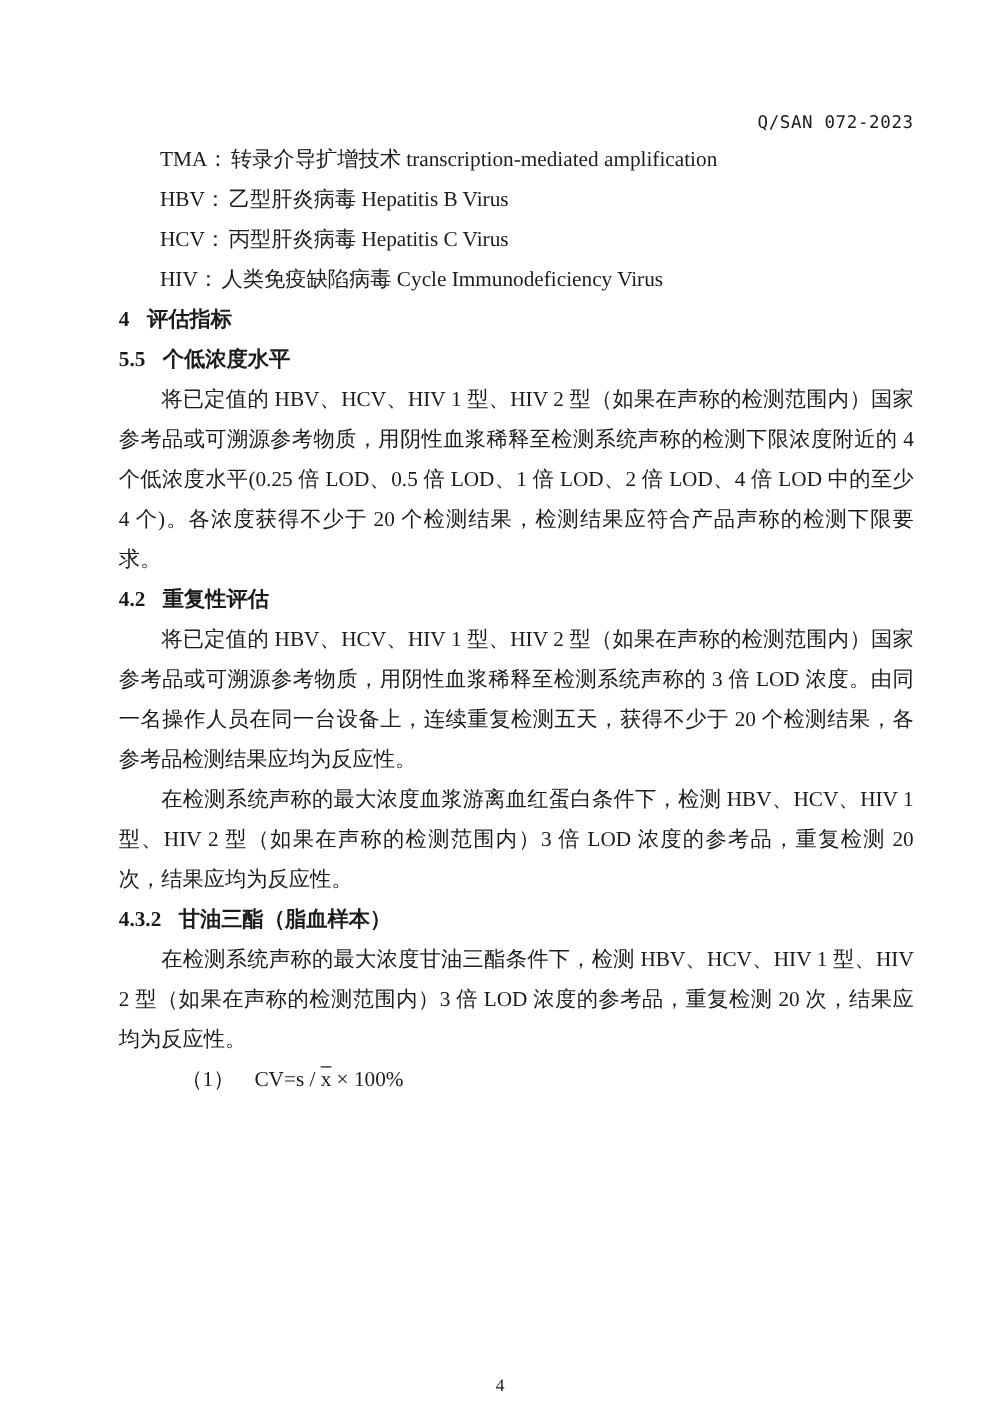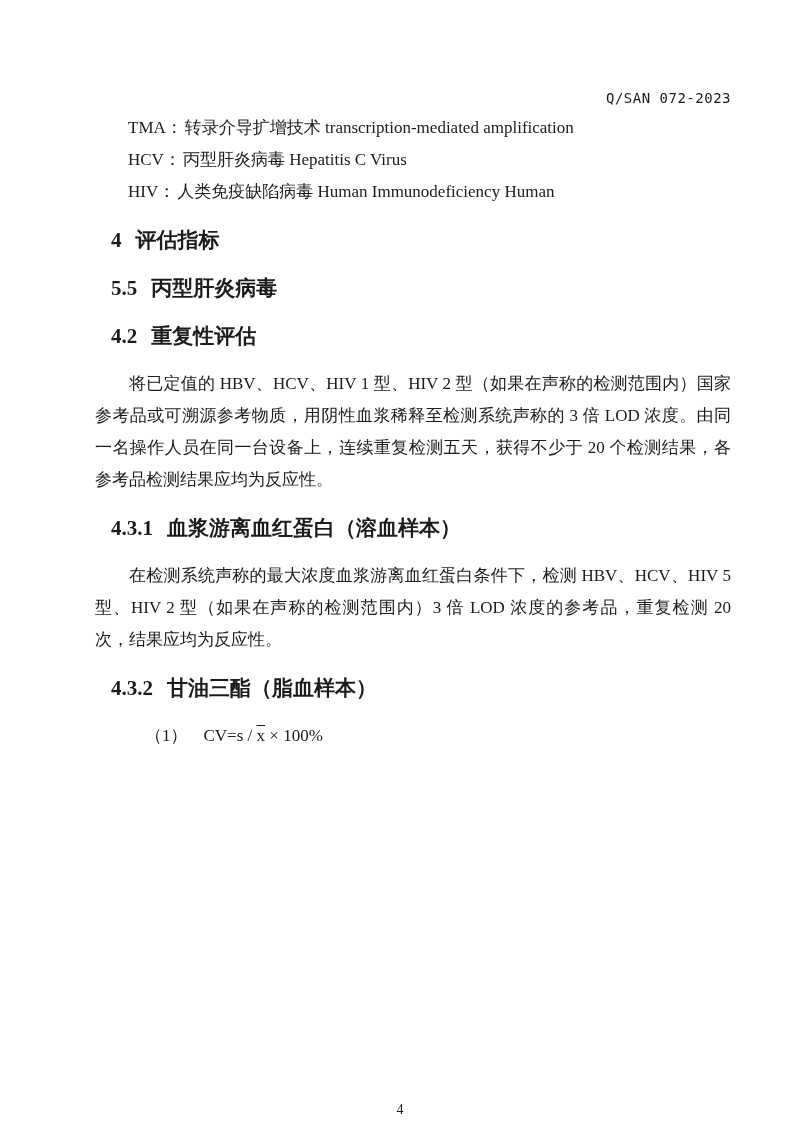--- a/index.html
+++ b/index.html
@@ -34,22 +34,22 @@
     line-height: 32px;
   }
   .abbr-list p {
     margin: 0;
     padding-left: 33px;
   }
   .abbr-term {
     margin-right: 2px;
   }
   .heading {
-    margin: 16px;
-    font-size: 21px;
+    margin: 0;
+    font-size: 17px;
     line-height: 32px;
     font-weight: bold;
     font-family: "Liberation Sans", "DejaVu Sans", sans-serif;
   }
   .heading .num {
     display: inline-block;
     margin-right: 14px;
     font-family: "Liberation Serif", "DejaVu Serif", serif;
   }
   .para {
@@ -81,40 +81,42 @@
 <body>
 
 <div class="page">
 
   <div class="doc-number">Q/SAN 072-2023</div>
 
   <div class="content">
 
     <div class="abbr-list">
       <p><span class="abbr-term">TMA：</span><span>转录介导扩增技术 transcription-mediated amplification</span></p>
+      <p><span class="abbr-term">HBV：</span><span>乙型肝炎病毒 Hepatitis B Virus</span></p>
       <p><span class="abbr-term">HCV：</span><span>丙型肝炎病毒 Hepatitis C Virus</span></p>
-      <p><span class="abbr-term">HIV：</span><span>人类免疫缺陷病毒 Human Immunodeficiency Human</span></p>
+      <p><span class="abbr-term">HIV：</span><span>人类免疫缺陷病毒 Cycle Immunodeficiency Virus</span></p>
     </div>
 
     <h2 class="heading"><span class="num">4</span><span>评估指标</span></h2>
 
-    <h3 class="heading"><span class="num">5.5</span><span>丙型肝炎病毒</span></h3>
+    <h3 class="heading"><span class="num">5.5</span><span>个低浓度水平</span></h3>
 
+    <p class="para">将已定值的 HBV、HCV、HIV 1 型、HIV 2 型（如果在声称的检测范围内）国家参考品或可溯源参考物质，用阴性血浆稀释至检测系统声称的检测下限浓度附近的 4 个低浓度水平(0.25 倍 LOD、0.5 倍 LOD、1 倍 LOD、2 倍 LOD、4 倍 LOD 中的至少 4 个)。各浓度获得不少于 20 个检测结果，检测结果应符合产品声称的检测下限要求。</p>
 
     <h3 class="heading"><span class="num">4.2</span><span>重复性评估</span></h3>
 
     <p class="para">将已定值的 HBV、HCV、HIV 1 型、HIV 2 型（如果在声称的检测范围内）国家参考品或可溯源参考物质，用阴性血浆稀释至检测系统声称的 3 倍 LOD 浓度。由同一名操作人员在同一台设备上，连续重复检测五天，获得不少于 20 个检测结果，各参考品检测结果应均为反应性。</p>
 
 
-    <h4 class="heading"><span class="num">4.3.1</span><span>血浆游离血红蛋白（溶血样本）</span></h4>
 
-    <p class="para">在检测系统声称的最大浓度血浆游离血红蛋白条件下，检测 HBV、HCV、HIV 5 型、HIV 2 型（如果在声称的检测范围内）3 倍 LOD 浓度的参考品，重复检测 20 次，结果应均为反应性。</p>
+    <p class="para">在检测系统声称的最大浓度血浆游离血红蛋白条件下，检测 HBV、HCV、HIV 1 型、HIV 2 型（如果在声称的检测范围内）3 倍 LOD 浓度的参考品，重复检测 20 次，结果应均为反应性。</p>
 
     <h4 class="heading"><span class="num">4.3.2</span><span>甘油三酯（脂血样本）</span></h4>
 
+    <p class="para">在检测系统声称的最大浓度甘油三酯条件下，检测 HBV、HCV、HIV 1 型、HIV 2 型（如果在声称的检测范围内）3 倍 LOD 浓度的参考品，重复检测 20 次，结果应均为反应性。</p>
 
 
 
     <p class="formula-line"><span class="formula-label">（1）</span><span>CV=s / </span><span class="xbar">x</span><span> × 100%</span></p>
 
   </div>
 
   <div class="page-number">4</div>
 
 </div>

